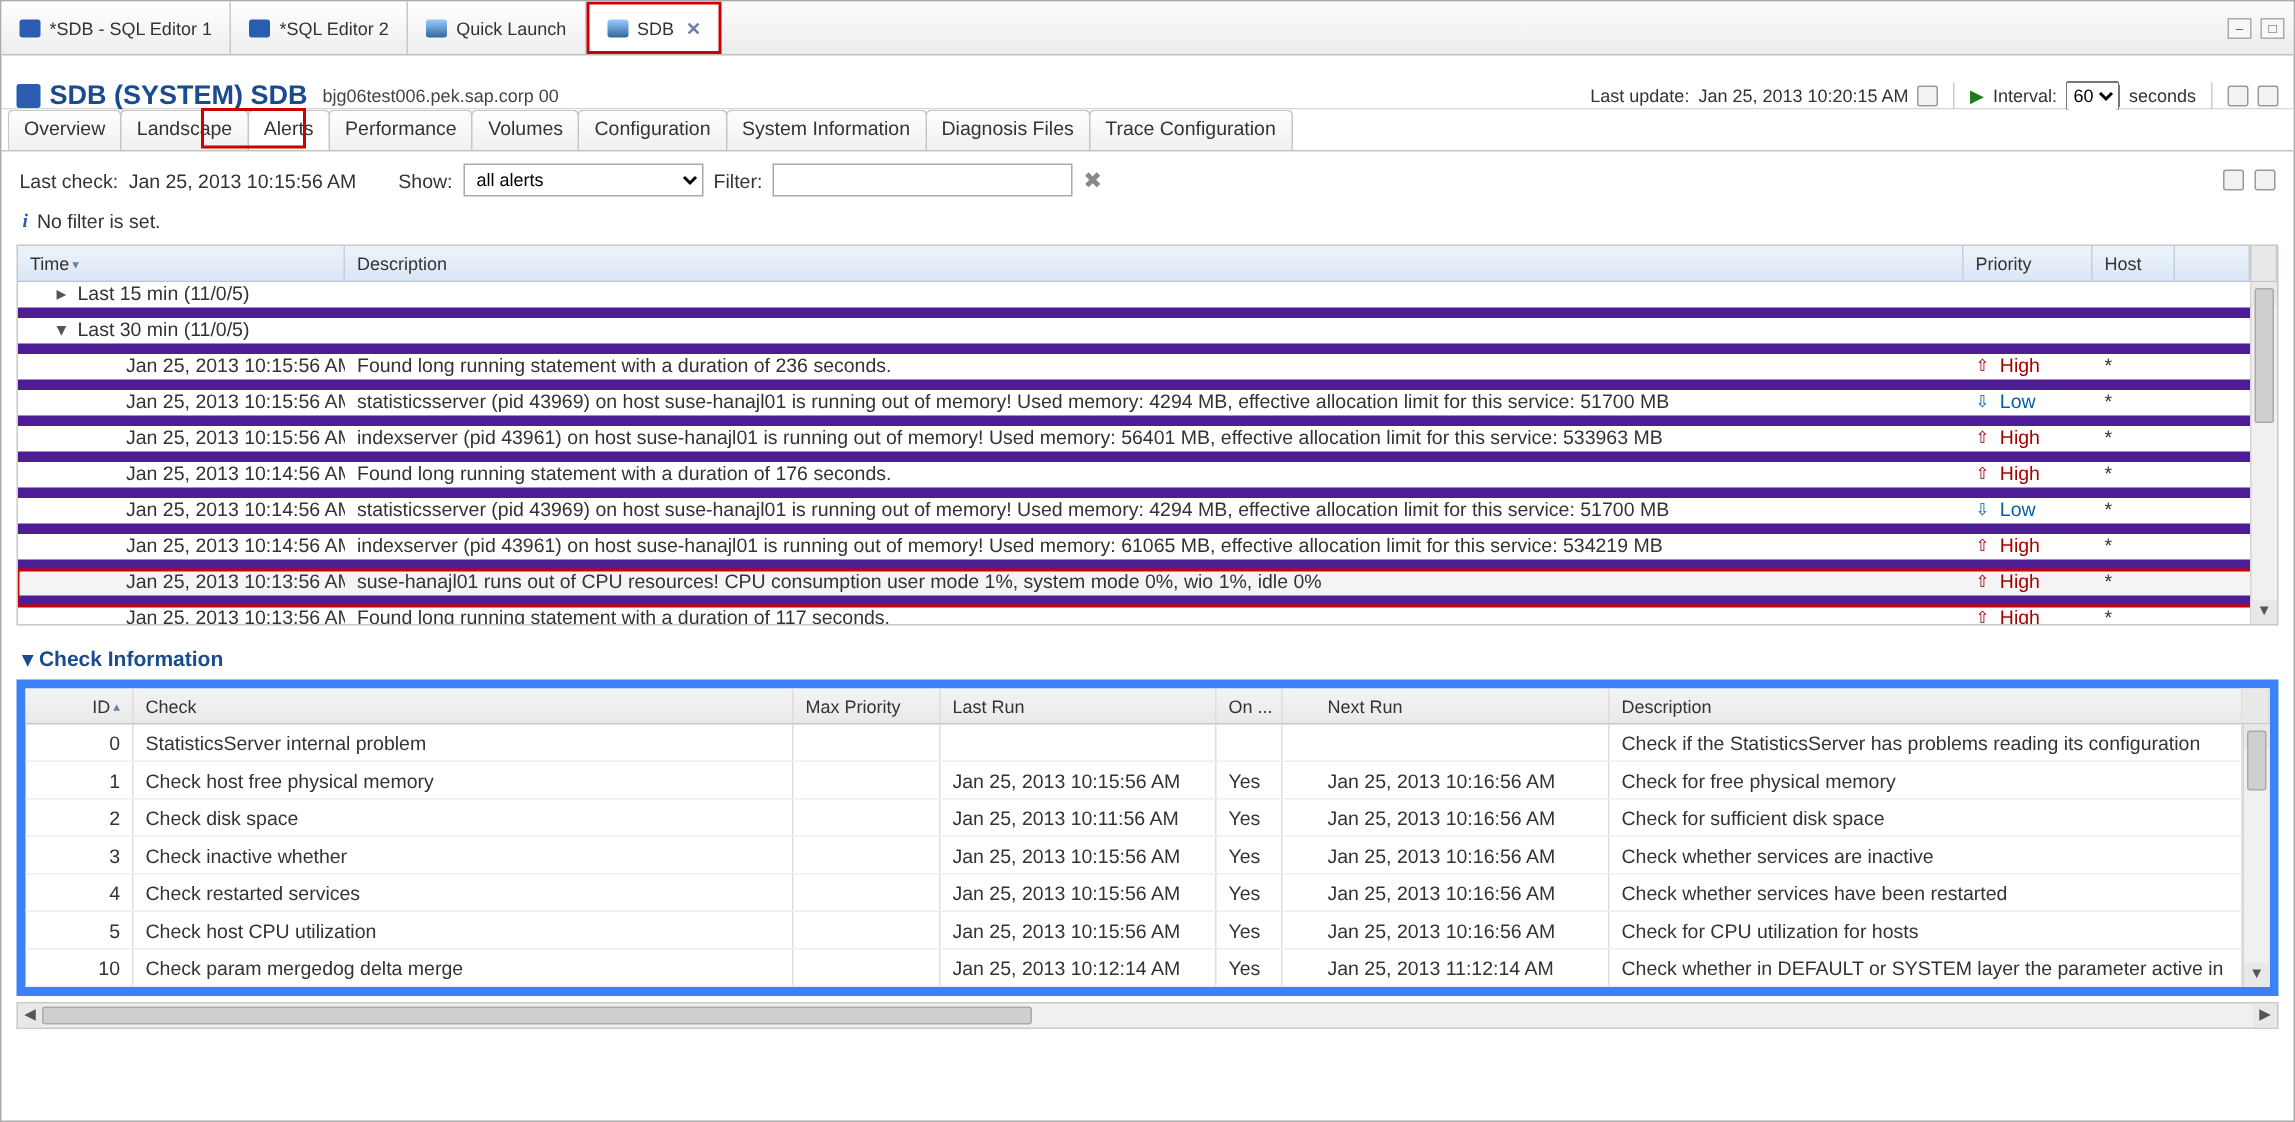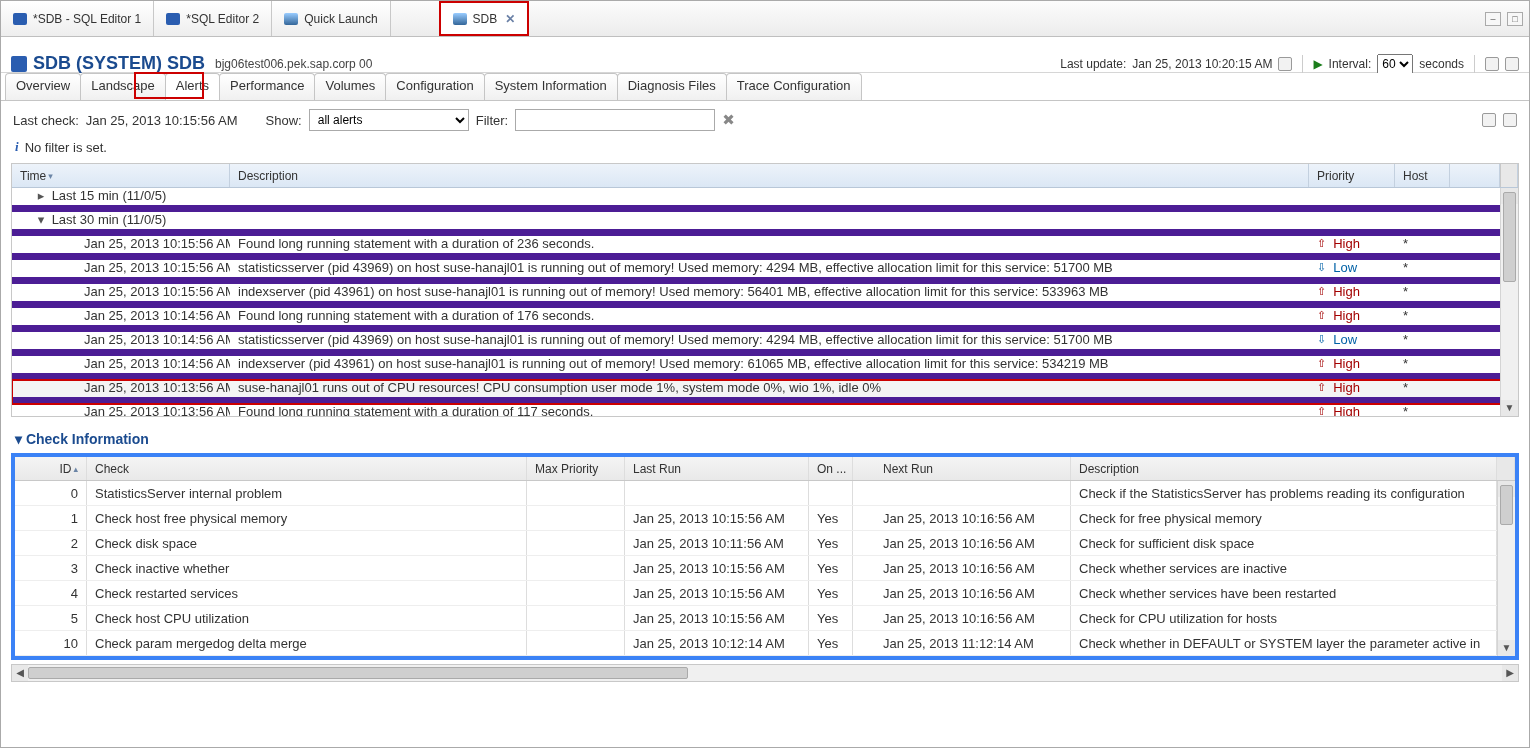--- a/index.html
+++ b/index.html
@@ -14,21 +14,21 @@
     border: 1px solid #aaa;
   }
   
   .editor-tabs { display:flex; align-items:center; height:36px; background: linear-gradient(#fcfcfc,#ececec); border-bottom:1px solid #bfbfbf; }
   .editor-tab { display:flex; align-items:center; height:100%; padding:0 12px; border-right:1px solid #c8c8c8; background:linear-gradient(#fff,#eee); font-size:12px; cursor:pointer; }
   .editor-tab.active { background:#fff; border-bottom:1px solid #fff; }
   .editor-tab .icon { width:14px; height:12px; margin-right:6px; display:inline-block; }
   .icon-sql { background:#2a5db0; border-radius:2px; }
   .icon-db { background: linear-gradient(#9cf,#369); border-radius:2px; }
   .editor-tab .close { margin-left:8px; color:#6a80a6; font-weight:bold; }
-  .highlight-red { border:2px solid #c00 !important;margin-left:48px; }
+  .highlight-red { border:2px solid #c00 !important; }
   .top-spacer { flex:1; }
   .win-controls { display:flex; gap:6px; padding-right:6px; }
   .win-btn { width:16px; height:14px; border:1px solid #aaa; background:#f7f7f7; font-size:9px; text-align:center; line-height:12px; color:#555;}
   
   .title-bar { display:flex; align-items:center; padding:20px 10px 2px 10px; gap:10px; border-bottom:1px solid #d6d6d6; height:36px; }
   .db-title { font-size:18px; font-weight:bold; color:#1b4b8f; display:flex; align-items:center; gap:6px;}
   .db-title .icon { width:16px;height:16px; background:#2a5db0; border-radius:2px; display:inline-block;}
   .sub-title { font-size:12px; color:#444; }
   .title-right { margin-left:auto; display:flex; align-items:center; gap:6px; font-size:12px; color:#333;}
   .tiny-icon { width:14px; height:14px; display:inline-block; border:1px solid #9a9a9a; border-radius:2px; background:#f2f2f2;}
@@ -67,21 +67,21 @@
   .prio-low { color:#0061a6;}
   .arrow-up::before{content:"⇧"; font-size:11px; color:#a30000; margin-right:3px;}
   .arrow-down::before{content:"⇩"; font-size:11px; color:#0061a6; margin-right:3px;}
   .vscroll{position:absolute; right:0; top:0; width:18px; bottom:0; background:#f0f0f0; border-left:1px solid #d4d4d4;}
   .vscroll .thumb{position:absolute; left:2px; right:2px; top:4px; height:90px; background:#cfcfcf; border:1px solid #aaa; border-radius:2px;}
   .vscroll .arr{position:absolute; left:0; right:0; height:16px; background:#e8e8e8; text-align:center; font-size:10px; line-height:16px; color:#555;}
   .vscroll .arr.top{top:0;} .vscroll .arr.bot{bottom:0;}
   
   .section-hd { margin:14px 10px 2px 14px; color:#1b4b8f; font-weight:bold; font-size:14px; cursor:pointer;}
   .section-hd .caret{color:#1b4b8f;}
-  .check-panel { border:4px solid #3b82f6; margin:6px 10px 4px 10px;}
+  .check-panel { border:6px solid #3b82f6; margin:6px 10px 4px 10px;}
   .check-head { display:flex; background: linear-gradient(#f4f4f4,#e9e9e9); border-bottom:1px solid #c8c8c8; height:24px; align-items:center; font-size:12px;}
   .check-head > div, .crow > div { border-right:1px solid #ddd; padding:0 8px; height:100%; display:flex; align-items:center; overflow:hidden; white-space:nowrap;}
   .c-id{width:72px; justify-content:flex-end; padding-right:14px;} .c-ck{width:440px;} .c-mp{width:98px;} .c-lr{width:184px;} .c-on{width:44px;} .c-nr{width:196px;margin-left:22px;} .c-ds{flex:1;} .c-sb{width:18px; padding:0 !important; background:#e8e8e8;}
   .crow{display:flex;height:25px;border-bottom:1px solid #eee; font-size:13px;}
   .hscroll{height:18px;background:#f0f0f0;border:1px solid #c8c8c8;margin:0 10px 6px 10px; position:relative;}
   .hscroll .thumb{position:absolute;top:2px;bottom:2px;left:16px;width:660px;background:#cfcfcf;border:1px solid #aaa;border-radius:2px;}
   .hscroll .arr{position:absolute;top:0;bottom:0;width:16px;background:#e8e8e8;text-align:center;font-size:10px;line-height:16px;color:#555;}
   .hscroll .arr.left{left:0;} .hscroll .arr.right{right:0;}
   .sort-ind{font-size:9px;color:#6b85a6;margin-left:2px;}
 </style>

